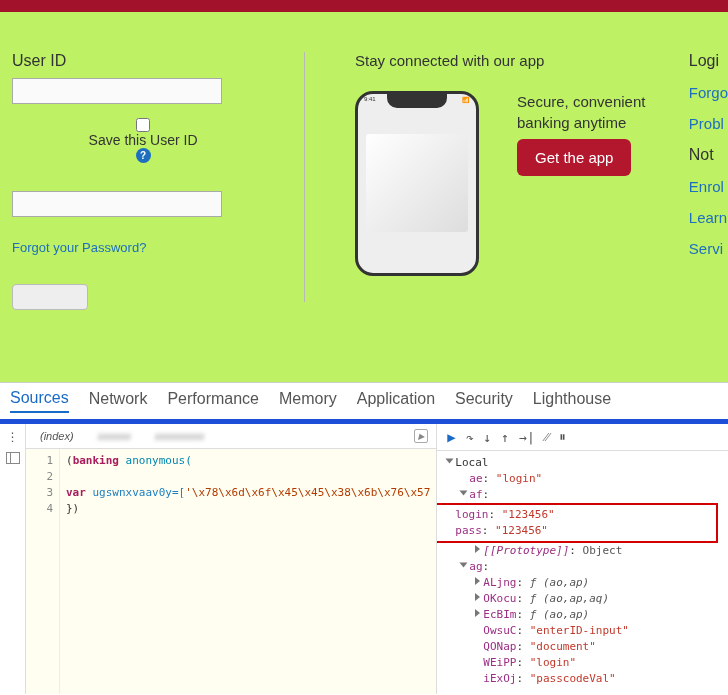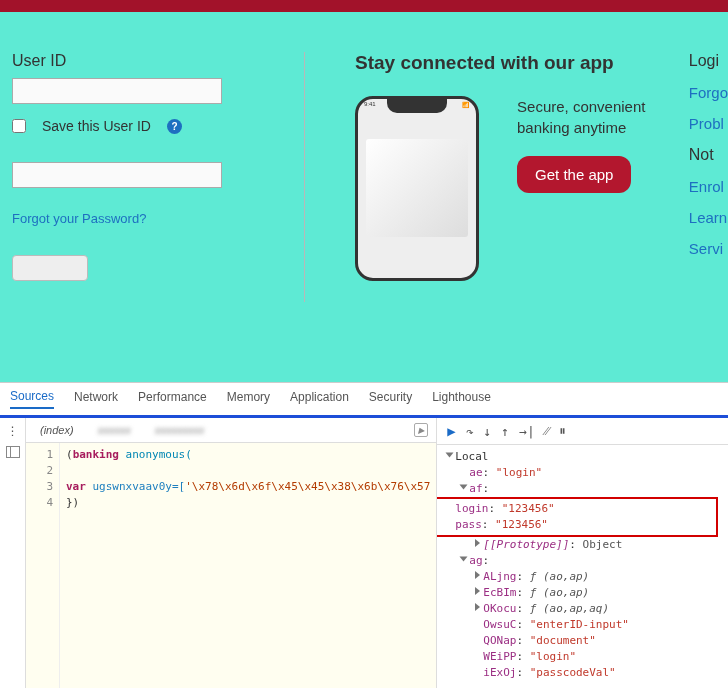--- a/index.html
+++ b/index.html
@@ -1,43 +1,43 @@
 <!DOCTYPE html>
 <html><head>
 <meta charset="utf-8">
 <style>
   * { box-sizing: border-box; margin: 0; padding: 0; }
   body { font-family: Arial, Helvetica, sans-serif; width: 728px; height: 695px; overflow: hidden; background: #e9e9e9; }
   .topbar { background: #a2122a; height: 12px; }
-  .page { background: #5eead4; padding: 40px 0 40px 12px; display: flex; gap: 0; height: 370px; }
+  .page { background: #bef264; padding: 40px 0 40px 12px; display: flex; gap: 0; height: 370px; }
   .login-col { width: 313px; padding-right: 30px; }
   .label { font-size: 16px; color: #333; margin-bottom: 8px; }
   .input { width: 210px; height: 26px; border: 1px solid #aaa; background: #fafafa; display: block; padding: 0 6px; font-size: 13px; }
-  .save-row { display: flex; align-items: center; gap: 16px; margin: 14px 0 28px; font-size: 14px; color: #333; }
+  .save-row { display: flex; align-items: center; gap: 0; margin: 14px 0 28px; font-size: 14px; color: #333; flex-direction: column; }
   .save-row input[type="checkbox"] { width: 14px; height: 14px; }
   .help-icon { width: 15px; height: 15px; border-radius: 50%; background: #1e6fc0; color: #fff; font-size: 10px; display: inline-flex; align-items: center; justify-content: center; font-weight: bold; }
   .forgot { font-size: 13px; color: #1e6fc0; text-decoration: none; display: inline-block; margin-top: 23px; }
   .submit-btn { width: 76px; height: 26px; border: 1px solid #bbb; border-radius: 4px; background: #eee; margin-top: 28px; }
   .divider { width: 1px; background: #b8b8b8; height: 250px; margin-top: 0; }
   .promo-col { padding-left: 50px; }
-  .promo-col h2 { font-size: 19px; font-weight: 700; color: #333; margin-bottom: 22px; }
+  .promo-col h2 { font-size: 15px; font-weight: 400; color: #333; margin-bottom: 22px; }
   .promo-row { display: flex; gap: 38px; align-items: flex-start; justify-content: space-between; }
   .phone { width: 135px; height: 185px; border: 3px solid #333; border-radius: 18px; position: relative; background: #eee; overflow: hidden; }
   .phone-notch { position: absolute; top: 0; left: 50%; transform: translateX(-50%); width: 60px; height: 14px; background: #333; border-radius: 0 0 10px 10px; }
   .phone-status { position: absolute; top: 2px; left: 6px; right: 6px; display: flex; justify-content: space-between; font-size: 6px; color: #333; }
   .phone-screen { position: absolute; top: 40px; left: 8px; right: 8px; height: 98px; background: linear-gradient(135deg,#fff,#ddd); border-radius: 3px; }
   .promo-text { font-size: 15px; color: #333; line-height: 1.4; max-width: 155px;}
-  .get-app { margin-top: 18px; background: #b3172e; color: #fff; border: none; padding: 10px 18px; font-size: 15px; border-radius: 12px; cursor: pointer; }
+  .get-app { margin-top: 6px; background: #b3172e; color: #fff; border: none; padding: 10px 18px; font-size: 15px; border-radius: 6px; cursor: pointer; }
   .right-col { padding-left: 30px; font-size: 13px; }
   .right-col .h { font-size: 16px; color: #333; margin-bottom: 14px; }
   .right-col a { color: #1e6fc0; text-decoration: none; display: block; margin-bottom: 14px; font-size: 15px; }
 
   
   .devtools { border-top: 1px solid #ccc; background: #fff; font-family: Menlo, Consolas, monospace; font-size: 12px; height: 313px; }
-  .dt-tabs { display: flex; align-items: center; gap: 20px; padding: 6px 10px; border-bottom: 3px solid #1d4ed8; color: #555; font-family: Arial, sans-serif; font-size: 12px;}
+  .dt-tabs { display: flex; align-items: center; gap: 20px; padding: 6px 10px; border-bottom: 5px solid #1d4ed8; color: #555; font-family: Arial, sans-serif; font-size: 16px;}
   .dt-tab { cursor: pointer; padding-bottom: 4px; }
   .dt-tab.active { color: #1a6bc7; border-bottom: 2px solid #1a6bc7; }
   .dt-body { display: flex; height: 270px; }
   .dt-left { width: 26px; border-right: 1px solid #ddd; display:flex; flex-direction:column; align-items:center; padding-top:6px; gap:8px; color:#555;}
   .dt-sources { flex: 0 0 392px; display: flex; flex-direction: column; border-right: 1px solid #ddd; }
   .dt-file-tabs { display: flex; align-items: center; gap: 12px; padding: 4px 8px; border-bottom: 1px solid #ddd; font-family: Arial; font-size:11px; color:#555;font-style:italic;}
   .dt-file-tab { padding:2px 6px;}
   .ft-blur1 { filter: blur(2px); color:#888;}
   .play-icon-box{ margin-left:auto; width:14px;height:14px;border:1px solid #aaa;border-radius:2px;display:flex;align-items:center;justify-content:center;font-size:8px;color:#888;}
   .dt-code { display: flex; flex: 1; background: #fffef0; overflow:hidden;}
@@ -157,22 +157,22 @@
         <div><span class="tri open"></span><span>Local</span></div>
         <div class="indent1"><span style="visibility:hidden" class="tri"></span><span class="obj-key">ae</span>: <span class="obj-str">"login"</span></div>
         <div class="indent1"><span class="tri open"></span><span class="obj-key">af</span>:</div>
         <div class="indent2 hl-box">
           <div><span class="obj-key">login</span>: <span class="obj-str">"123456"</span></div>
           <div><span class="obj-key">pass</span>: <span class="obj-str">"123456"</span></div>
         </div>
         <div class="indent2"><span class="tri"></span><span class="obj-key" style="font-style:italic">[[Prototype]]</span>: <span class="obj-type">Object</span></div>
         <div class="indent1"><span class="tri open"></span><span class="obj-key">ag</span>:</div>
         <div class="indent2"><span class="tri"></span><span class="obj-key">ALjng</span>: <span class="obj-fn">ƒ (ao,ap)</span></div>
+        <div class="indent2"><span class="tri"></span><span class="obj-key">OKocu</span>: <span class="obj-fn">ƒ (ao,ap,aq)</span></div>
         <div class="indent2"><span class="tri"></span><span class="obj-key">EcBIm</span>: <span class="obj-fn">ƒ (ao,ap)</span></div>
-        <div class="indent2"><span class="tri"></span><span class="obj-key">OKocu</span>: <span class="obj-fn">ƒ (ao,ap,aq)</span></div>
         <div class="indent2"><span style="visibility:hidden" class="tri"></span><span class="obj-key">OwsuC</span>: <span class="obj-str">"enterID-input"</span></div>
         <div class="indent2"><span style="visibility:hidden" class="tri"></span><span class="obj-key">QONap</span>: <span class="obj-str">"document"</span></div>
         <div class="indent2"><span style="visibility:hidden" class="tri"></span><span class="obj-key">WEiPP</span>: <span class="obj-str">"login"</span></div>
         <div class="indent2"><span style="visibility:hidden" class="tri"></span><span class="obj-key">iExOj</span>: <span class="obj-str">"passcodeVal"</span></div>
 
       </div>
     </div>
   </div>
 </div>
 

